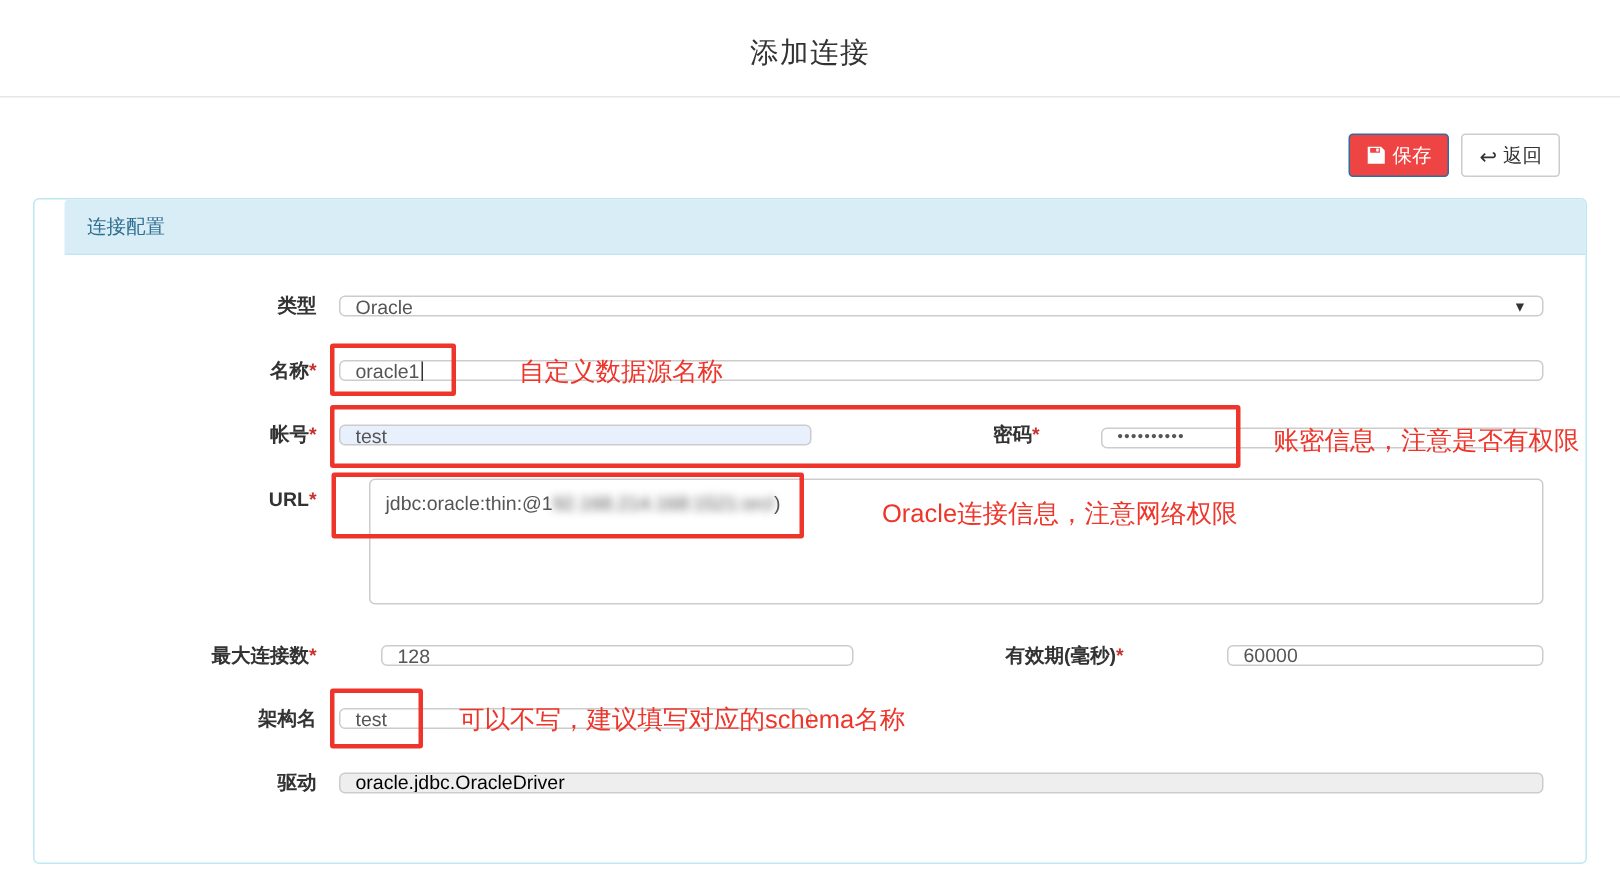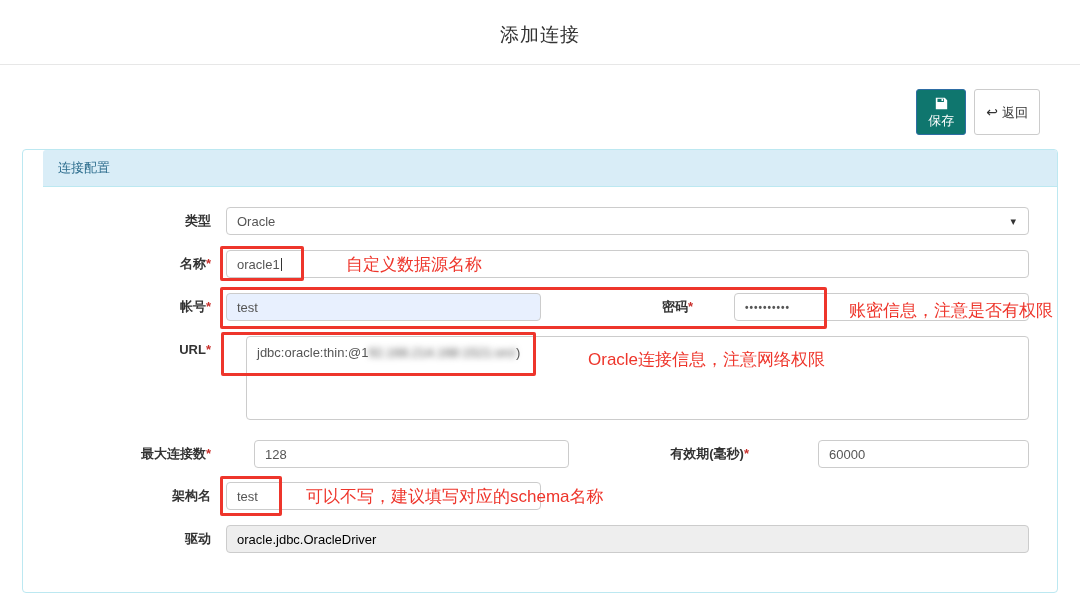--- a/index.html
+++ b/index.html
@@ -34,24 +34,23 @@
     align-items: center;
     gap: 4px;
     font-size: 13px;
     line-height: 1;
     padding: 7px 11px;
     border-radius: 3px;
     cursor: pointer;
     border: 1px solid transparent;
   }
   .btn-save {
-    background: #0f766e;
+    background: #ef4444;
     border-color: #2e6da4;
     color: #fff;
-    flex-direction: column;
   }
   .btn-back {
     background: #fff;
     border-color: #ccc;
     color: #333;
   }
   .btn-back .back-glyph { font-size: 14px; line-height: 10px; }
   .floppy-svg { width: 13px; height: 13px; display: block; }
   
   .panel {
@@ -86,21 +85,21 @@
     font-size: 13px;
     font-weight: bold;
     color: #333;
     margin-right: 15px;
     line-height: 28px;
   }
   .req { color: #c9302c; font-weight: bold; }
   .field-wrap { flex: 1; position: relative; }
   .input, .select-box, .textarea-box {
     width: 100%;
-    height: 28px;
+    height: 14px;
     border: 1px solid #ccc;
     border-radius: 4px;
     padding: 0 10px;
     font-size: 13px;
     color: #555;
     font-family: "Liberation Sans", "DejaVu Sans", sans-serif;
     background: #fff;
     outline: none;
   }
   .input-half { width: 315px; min-width: 315px; }

